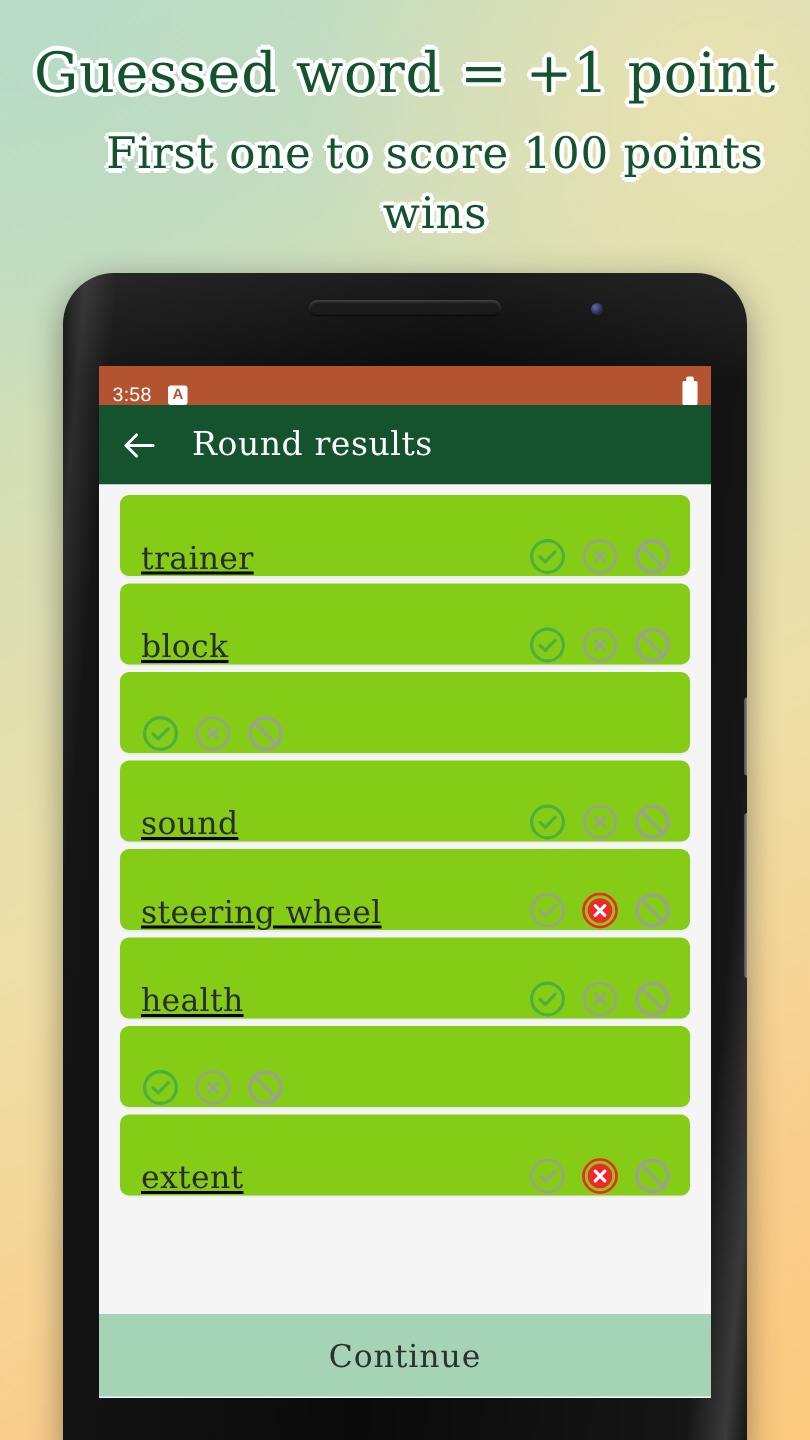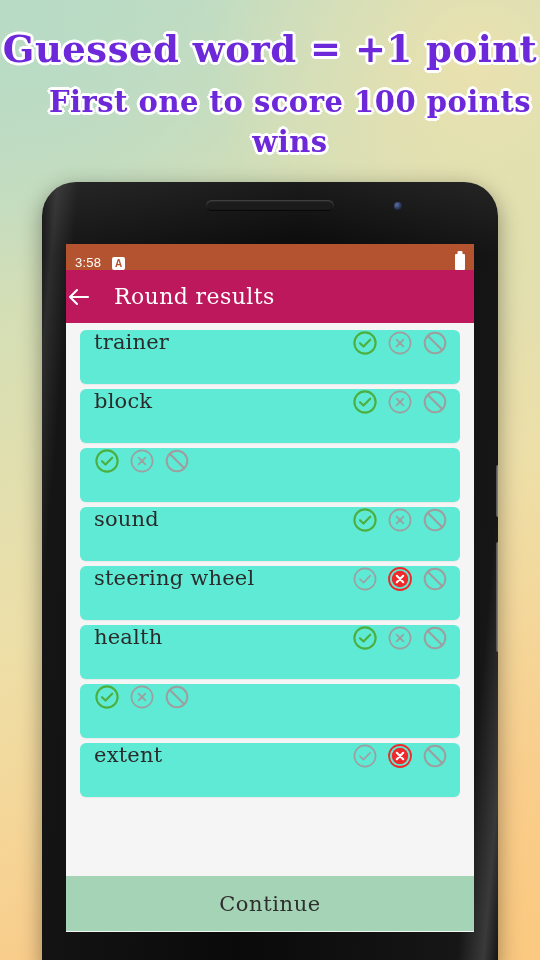--- a/index.html
+++ b/index.html
@@ -40,23 +40,23 @@
   
   #headline {
     position: absolute;
     top: 26px;
     left: 0;
     width: 540px;
     text-align: center;
     z-index: 5;
   }
   .hl-line {
-    color: #6d28d9;
+    color: #14532d;
     font-family: "DejaVu Serif", serif;
-    font-weight: bold;
+    font-weight: normal;
     letter-spacing: .5px;
     text-shadow:
       -2px -2px 0 #fff,  2px -2px 0 #fff,
       -2px  2px 0 #fff,  2px  2px 0 #fff,
       -3px  0   0 #fff,  3px  0   0 #fff,
        0   -3px 0 #fff,  0    3px 0 #fff,
       -2px  0   0 #fff,  0    2px 0 #fff;
   }
   #hl-1 { font-size: 37px; line-height: 46px; }
   #hl-2 { font-size: 29px; line-height: 40px; margin-top: 10px; padding-left: 40px; }
@@ -164,23 +164,24 @@
     top: -3px;
     width: 5px;
     height: 3px;
     background: #fff;
     border-radius: 1px 1px 0 0;
   }
 
   
   #app-bar {
     height: 53px;
-    background: #be185d;
+    background: #14532d;
     display: flex;
     align-items: center;
+    padding-left: 14px;
   }
   #back-arrow {
     width: 26px;
     height: 26px;
     position: relative;
     cursor: pointer;
     flex: none;
   }
   #back-arrow svg { display: block; }
   #app-title {
@@ -194,26 +195,27 @@
   
   #word-list {
     padding: 7px 0 0 0;
     background: #f5f5f5;
     height: 553px;
     box-sizing: border-box;
   }
   .word-row {
     margin: 0 14px 5px 14px;
     height: 54px;
-    background: #5eead4;
+    background: #84cc16;
     border-radius: 6px;
     display: flex;
-    align-items: flex-start;
+    align-items: flex-end;
     padding: 0 12px 0 14px;
     box-shadow: 0 1px 1px rgba(0,0,0,.05);
+    text-decoration: underline;
   }
   .word-label {
     flex: 1;
     font-family: "DejaVu Serif", serif;
     font-size: 21px;
     color: #2b2b2b;
     letter-spacing: .2px;
   }
   .marks {
     display: flex;

